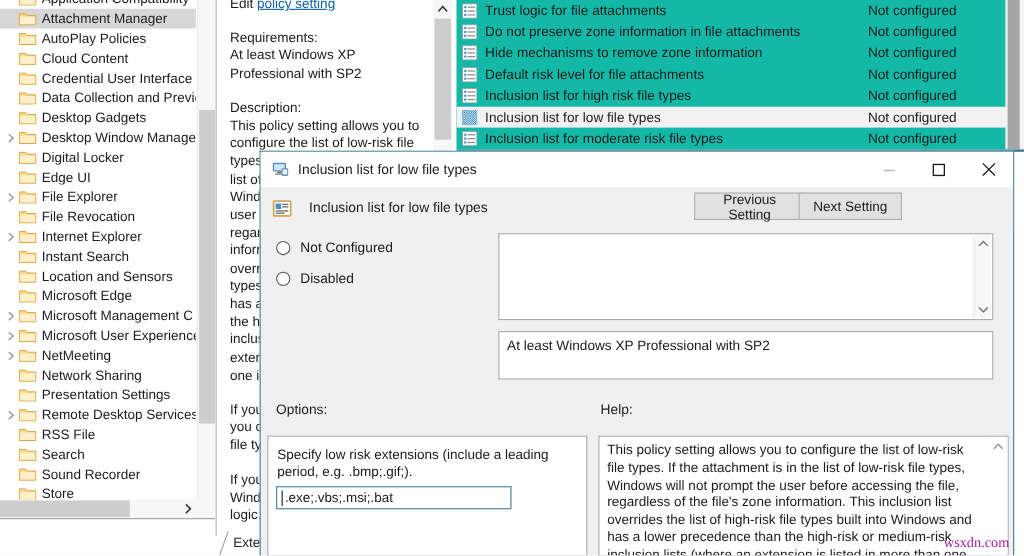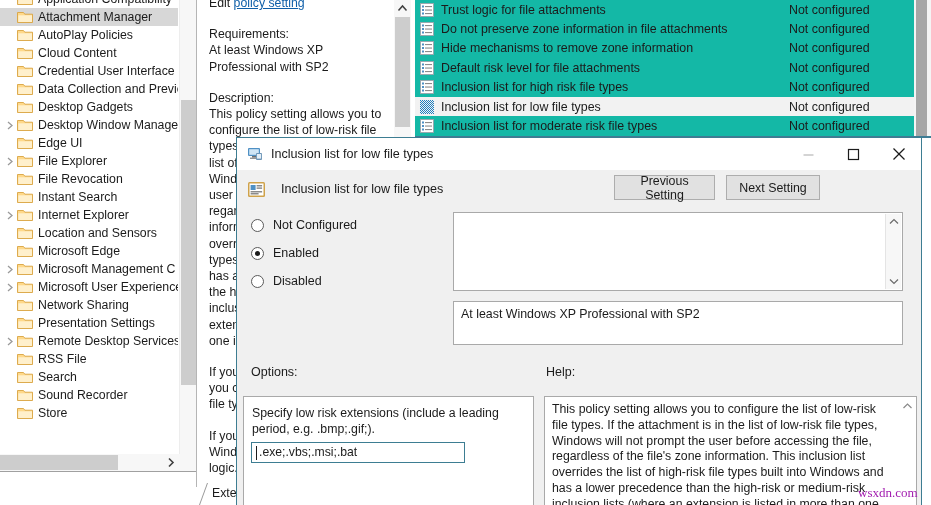--- a/index.html
+++ b/index.html
@@ -158,21 +158,21 @@
   .dlg-htext {
     position:absolute; left: 44px; top: 12px; font-size: 12.6px; color: #1b1b1b;
   }
   .btn {
     position: absolute; top: 5px; height: 25px;
     background: #e1e1e1; border: 1px solid #adadad;
     font-size: 12.4px; color: #1b1b1b; cursor: pointer;
     font-family: "Liberation Sans", sans-serif;
     display:flex; align-items:center; justify-content:center;
   }
-  .btn-prev { left: 377px; width: 101px; }
+  .btn-prev { left: 394px; width: 101px; }
   .btn-next { left: 489px; width: 94px; }
 
   
   .dlg-mid { position: relative; height: 152px; }
   .radios { position:absolute; left: 14px; top: 0; width: 150px; }
   .radio-row {
     display:flex; align-items:center; height: 28px;
     font-size: 12.5px; color:#1b1b1b; cursor: pointer;
   }
   .rb {
@@ -348,20 +348,30 @@
           <span class="tree-label">Desktop Window Manager</span>
         </div>
         <div class="tree-row">
           <span class="tw-chev"></span>
           <span class="folder">
             <svg width="17" height="13" viewBox="0 0 17 13">
               <path d="M0.5 1.5 L6.5 1.5 L7.8 3.2 L15.5 3.2 L15.5 11.5 L0.5 11.5 Z" fill="#ffd98a" stroke="#d9a441" stroke-width="0.9"></path>
               <path d="M1.3 4.3 L15.0 4.3 L15.0 11.0 L1.3 11.0 Z" fill="#fff0cc" stroke="none"></path>
             </svg>
           </span>
+          <span class="tree-label">Digital Locker</span>
+        </div>
+        <div class="tree-row">
+          <span class="tw-chev"></span>
+          <span class="folder">
+            <svg width="17" height="13" viewBox="0 0 17 13">
+              <path d="M0.5 1.5 L6.5 1.5 L7.8 3.2 L15.5 3.2 L15.5 11.5 L0.5 11.5 Z" fill="#ffd98a" stroke="#d9a441" stroke-width="0.9"></path>
+              <path d="M1.3 4.3 L15.0 4.3 L15.0 11.0 L1.3 11.0 Z" fill="#fff0cc" stroke="none"></path>
+            </svg>
+          </span>
           <span class="tree-label">Edge UI</span>
         </div>
         <div class="tree-row">
           <span class="tw-chev">
             <svg width="8" height="9" viewBox="0 0 8 9">
               <path d="M2 1 L6 4.5 L2 8" stroke="#9a9a9a" stroke-width="1.3" fill="none"></path>
             </svg>
           </span>
           <span class="folder">
             <svg width="17" height="13" viewBox="0 0 17 13">
@@ -375,30 +385,20 @@
           <span class="tw-chev"></span>
           <span class="folder">
             <svg width="17" height="13" viewBox="0 0 17 13">
               <path d="M0.5 1.5 L6.5 1.5 L7.8 3.2 L15.5 3.2 L15.5 11.5 L0.5 11.5 Z" fill="#ffd98a" stroke="#d9a441" stroke-width="0.9"></path>
               <path d="M1.3 4.3 L15.0 4.3 L15.0 11.0 L1.3 11.0 Z" fill="#fff0cc" stroke="none"></path>
             </svg>
           </span>
           <span class="tree-label">File Revocation</span>
         </div>
         <div class="tree-row">
-          <span class="tw-chev"></span>
-          <span class="folder">
-            <svg width="17" height="13" viewBox="0 0 17 13">
-              <path d="M0.5 1.5 L6.5 1.5 L7.8 3.2 L15.5 3.2 L15.5 11.5 L0.5 11.5 Z" fill="#ffd98a" stroke="#d9a441" stroke-width="0.9"></path>
-              <path d="M1.3 4.3 L15.0 4.3 L15.0 11.0 L1.3 11.0 Z" fill="#fff0cc" stroke="none"></path>
-            </svg>
-          </span>
-          <span class="tree-label">Instant Search</span>
-        </div>
-        <div class="tree-row">
           <span class="tw-chev">
             <svg width="8" height="9" viewBox="0 0 8 9">
               <path d="M2 1 L6 4.5 L2 8" stroke="#9a9a9a" stroke-width="1.3" fill="none"></path>
             </svg>
           </span>
           <span class="folder">
             <svg width="17" height="13" viewBox="0 0 17 13">
               <path d="M0.5 1.5 L6.5 1.5 L7.8 3.2 L15.5 3.2 L15.5 11.5 L0.5 11.5 Z" fill="#ffd98a" stroke="#d9a441" stroke-width="0.9"></path>
               <path d="M1.3 4.3 L15.0 4.3 L15.0 11.0 L1.3 11.0 Z" fill="#fff0cc" stroke="none"></path>
             </svg>
@@ -406,20 +406,30 @@
           <span class="tree-label">Internet Explorer</span>
         </div>
         <div class="tree-row">
           <span class="tw-chev"></span>
           <span class="folder">
             <svg width="17" height="13" viewBox="0 0 17 13">
               <path d="M0.5 1.5 L6.5 1.5 L7.8 3.2 L15.5 3.2 L15.5 11.5 L0.5 11.5 Z" fill="#ffd98a" stroke="#d9a441" stroke-width="0.9"></path>
               <path d="M1.3 4.3 L15.0 4.3 L15.0 11.0 L1.3 11.0 Z" fill="#fff0cc" stroke="none"></path>
             </svg>
           </span>
+          <span class="tree-label">Instant Search</span>
+        </div>
+        <div class="tree-row">
+          <span class="tw-chev"></span>
+          <span class="folder">
+            <svg width="17" height="13" viewBox="0 0 17 13">
+              <path d="M0.5 1.5 L6.5 1.5 L7.8 3.2 L15.5 3.2 L15.5 11.5 L0.5 11.5 Z" fill="#ffd98a" stroke="#d9a441" stroke-width="0.9"></path>
+              <path d="M1.3 4.3 L15.0 4.3 L15.0 11.0 L1.3 11.0 Z" fill="#fff0cc" stroke="none"></path>
+            </svg>
+          </span>
           <span class="tree-label">Location and Sensors</span>
         </div>
         <div class="tree-row">
           <span class="tw-chev"></span>
           <span class="folder">
             <svg width="17" height="13" viewBox="0 0 17 13">
               <path d="M0.5 1.5 L6.5 1.5 L7.8 3.2 L15.5 3.2 L15.5 11.5 L0.5 11.5 Z" fill="#ffd98a" stroke="#d9a441" stroke-width="0.9"></path>
               <path d="M1.3 4.3 L15.0 4.3 L15.0 11.0 L1.3 11.0 Z" fill="#fff0cc" stroke="none"></path>
             </svg>
           </span>
@@ -445,20 +455,34 @@
               <path d="M2 1 L6 4.5 L2 8" stroke="#9a9a9a" stroke-width="1.3" fill="none"></path>
             </svg>
           </span>
           <span class="folder">
             <svg width="17" height="13" viewBox="0 0 17 13">
               <path d="M0.5 1.5 L6.5 1.5 L7.8 3.2 L15.5 3.2 L15.5 11.5 L0.5 11.5 Z" fill="#ffd98a" stroke="#d9a441" stroke-width="0.9"></path>
               <path d="M1.3 4.3 L15.0 4.3 L15.0 11.0 L1.3 11.0 Z" fill="#fff0cc" stroke="none"></path>
             </svg>
           </span>
           <span class="tree-label">Microsoft User Experience</span>
+        </div>
+        <div class="tree-row">
+          <span class="tw-chev">
+            <svg width="8" height="9" viewBox="0 0 8 9">
+              <path d="M2 1 L6 4.5 L2 8" stroke="#9a9a9a" stroke-width="1.3" fill="none"></path>
+            </svg>
+          </span>
+          <span class="folder">
+            <svg width="17" height="13" viewBox="0 0 17 13">
+              <path d="M0.5 1.5 L6.5 1.5 L7.8 3.2 L15.5 3.2 L15.5 11.5 L0.5 11.5 Z" fill="#ffd98a" stroke="#d9a441" stroke-width="0.9"></path>
+              <path d="M1.3 4.3 L15.0 4.3 L15.0 11.0 L1.3 11.0 Z" fill="#fff0cc" stroke="none"></path>
+            </svg>
+          </span>
+          <span class="tree-label">NetMeeting</span>
         </div>
         <div class="tree-row">
           <span class="tw-chev"></span>
           <span class="folder">
             <svg width="17" height="13" viewBox="0 0 17 13">
               <path d="M0.5 1.5 L6.5 1.5 L7.8 3.2 L15.5 3.2 L15.5 11.5 L0.5 11.5 Z" fill="#ffd98a" stroke="#d9a441" stroke-width="0.9"></path>
               <path d="M1.3 4.3 L15.0 4.3 L15.0 11.0 L1.3 11.0 Z" fill="#fff0cc" stroke="none"></path>
             </svg>
           </span>
           <span class="tree-label">Network Sharing</span>
@@ -747,24 +771,20 @@
       <button class="btn btn-next">Next Setting</button>
     </div>
 
     <div class="dlg-mid">
       <div class="radios" id="radio-group">
           <div class="radio-row">
             <span class="rb"></span>
             <span>Not Configured</span>
           </div>
           <div class="radio-row">
-            <span class="rb on"></span>
-            <span>Enabled</span>
-          </div>
-          <div class="radio-row">
             <span class="rb"></span>
             <span>Disabled</span>
           </div>
         </div>
 
       <div class="lbl-comment">Comment:</div>
       <div class="boxwrap-comment" style="left:216px; top:1px; height:79px;">
         <div class="vsb">
           <div class="a-up">
             <svg width="16" height="16" viewBox="0 0 16 16">

